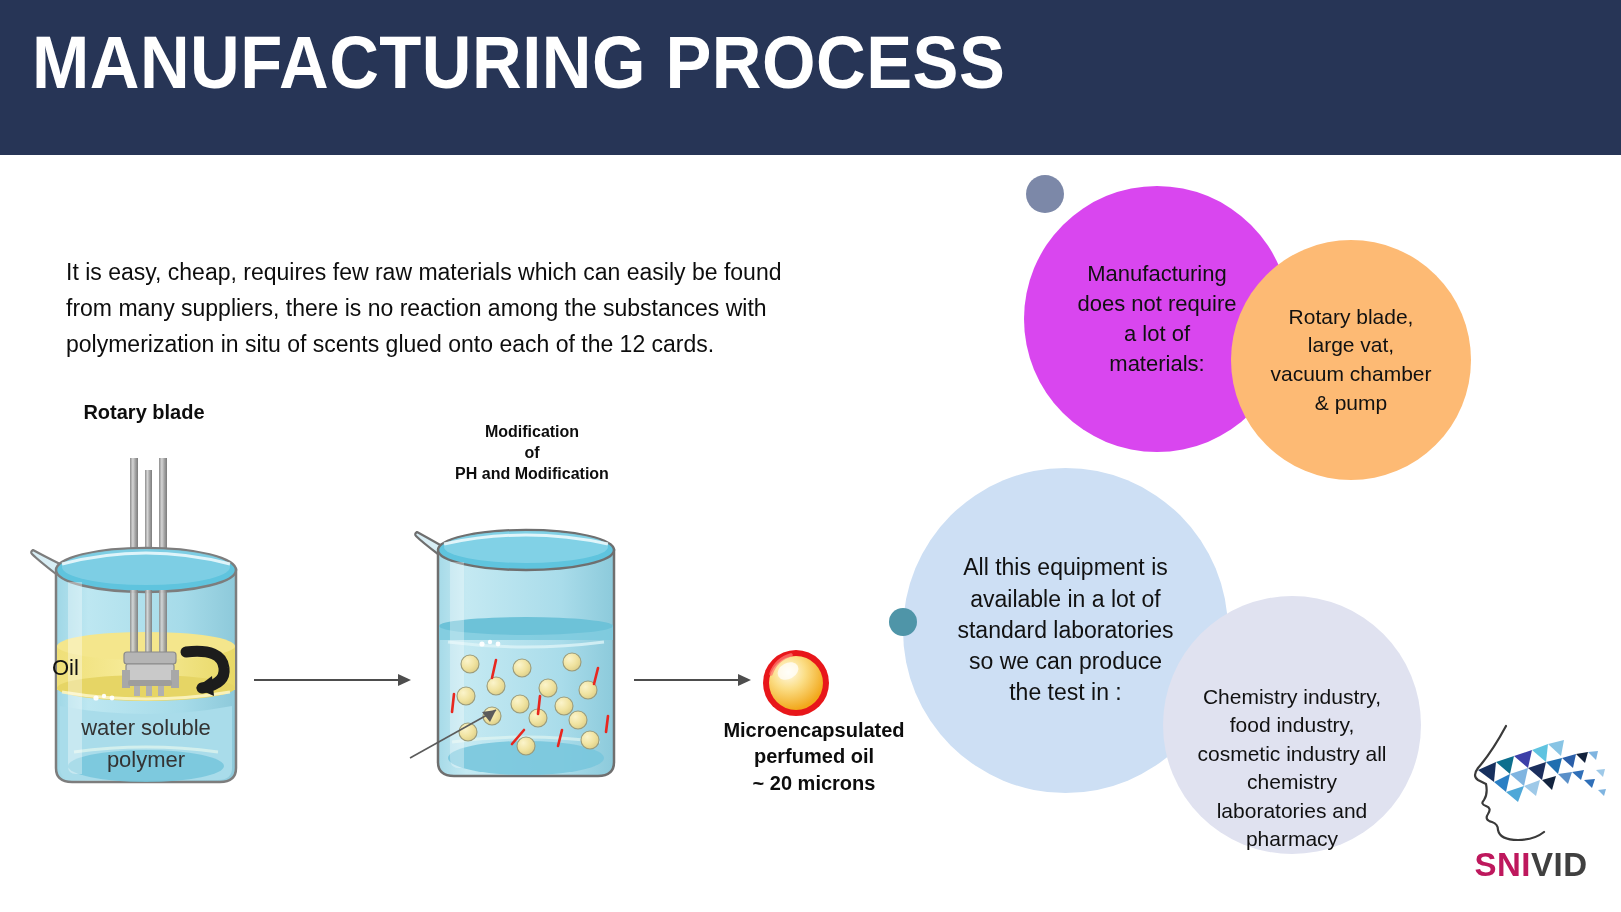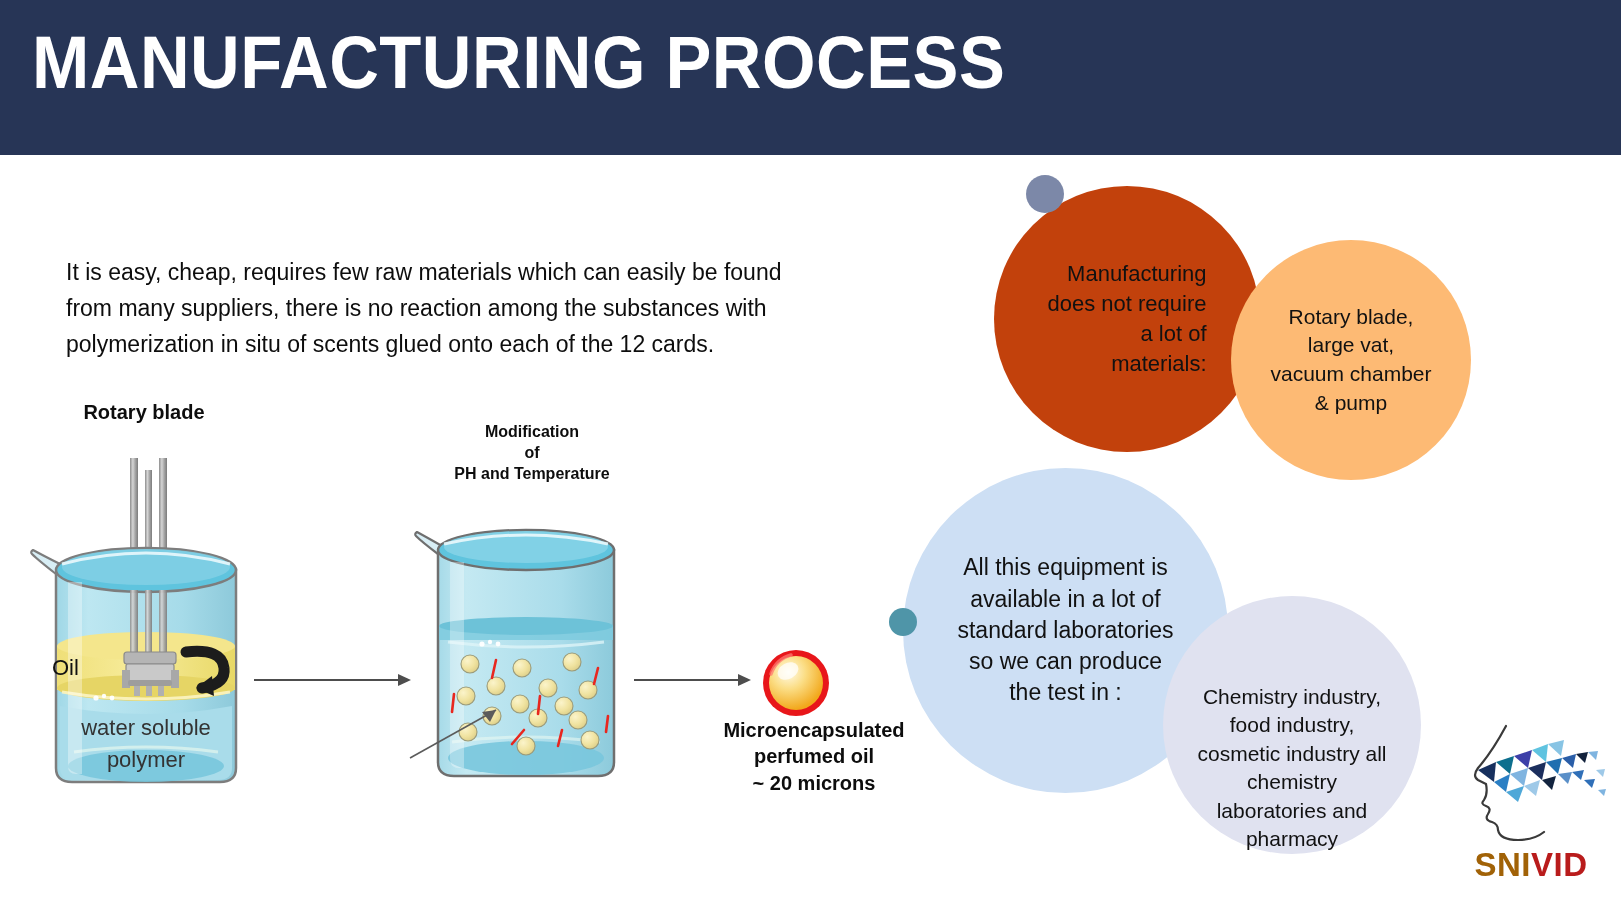--- a/index.html
+++ b/index.html
@@ -83,22 +83,22 @@
     position: absolute;
     border-radius: 50%;
     display: flex;
     align-items: center;
     justify-content: center;
     text-align: center;
     color: #111111;
     line-height: 1.36;
   }
   #bubble-materials {
-    left: 994px; top: 186px; width: 266px; height: 266px;
-    background: #c2410c; font-size: 22px; text-align: right;
+    left: 1024px; top: 186px; width: 266px; height: 266px;
+    background: #d946ef; font-size: 22px;
   }
   #bubble-equipment-list {
     left: 1231px; top: 240px; width: 240px; height: 240px;
     background: #fdba74; font-size: 21px;
   }
   #bubble-labs {
     left: 903px; top: 468px; width: 325px; height: 325px;
     background: #cddff4; font-size: 23px;
   }
   #bubble-industries {
@@ -111,22 +111,22 @@
   #dot-slate { left: 1026px; top: 175px; width: 38px; height: 38px; background: #7c88a8; }
   #dot-teal  { left: 889px;  top: 608px; width: 28px; height: 28px; background: #4f95a8; }
 
   
   #logo-block { position: absolute; left: 1448px; top: 718px; width: 166px; height: 180px; }
   #logo-mark  { position: absolute; left: 0; top: 0; }
   #logo-wordmark {
     position: absolute; left: 0; top: 128px; width: 166px;
     text-align: center; font-size: 33px; font-weight: bold; letter-spacing: 0.5px;
   }
-  #logo-wordmark .part-sni { color: #a16207; }
-  #logo-wordmark .part-vid { color: #b91c1c; }
+  #logo-wordmark .part-sni { color: #be185d; }
+  #logo-wordmark .part-vid { color: #404040; }
 </style>
 </head>
 <body>
 
 <div id="slide">
 
   <div id="title-banner">
     <div id="title-text">MANUFACTURING PROCESS</div>
   </div>
 
@@ -216,21 +216,21 @@
   </svg>
 
   <svg id="arrow-one" class="beaker-svg" width="160" height="34" viewBox="0 0 160 34">
     <line x1="2" y1="17" x2="146" y2="17" stroke="#4d4d4d" stroke-width="2"></line>
     <path d="M146,11 L159,17 L146,23 Z" fill="#4d4d4d"></path>
   </svg>
 
   <div class="proc-label" id="label-modification">
     <div>Modification</div>
     <div>of</div>
-    <div>PH and Temperature</div>
+    <div>PH and Modification</div>
   </div>
 
   <svg class="beaker-svg" id="beaker-two" width="230" height="272" viewBox="0 0 230 272">
     <defs>
       <linearGradient id="glassGrad2" x1="0" y1="0" x2="1" y2="0">
         <stop offset="0%" stop-color="#a6dae8"></stop>
         <stop offset="16%" stop-color="#c4e9f2"></stop>
         <stop offset="70%" stop-color="#a9dcea"></stop>
         <stop offset="100%" stop-color="#8ccadb"></stop>
       </linearGradient>

